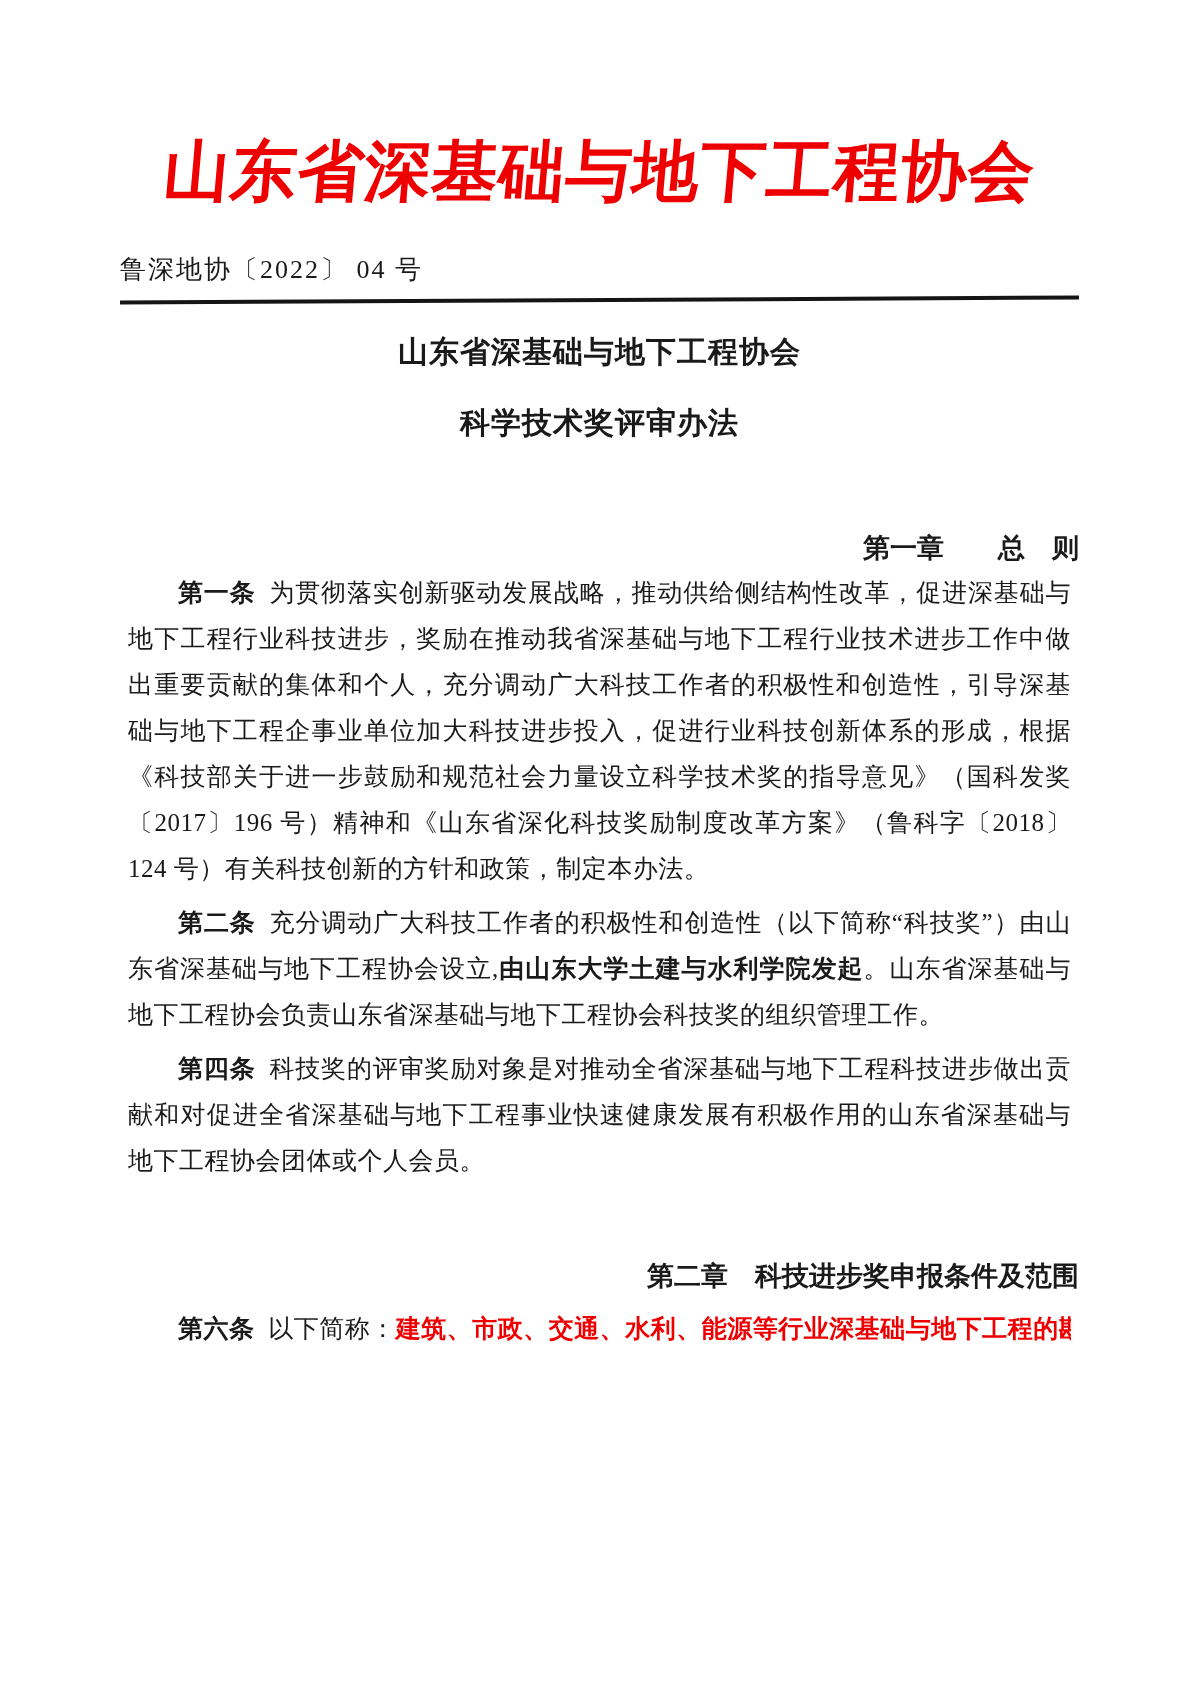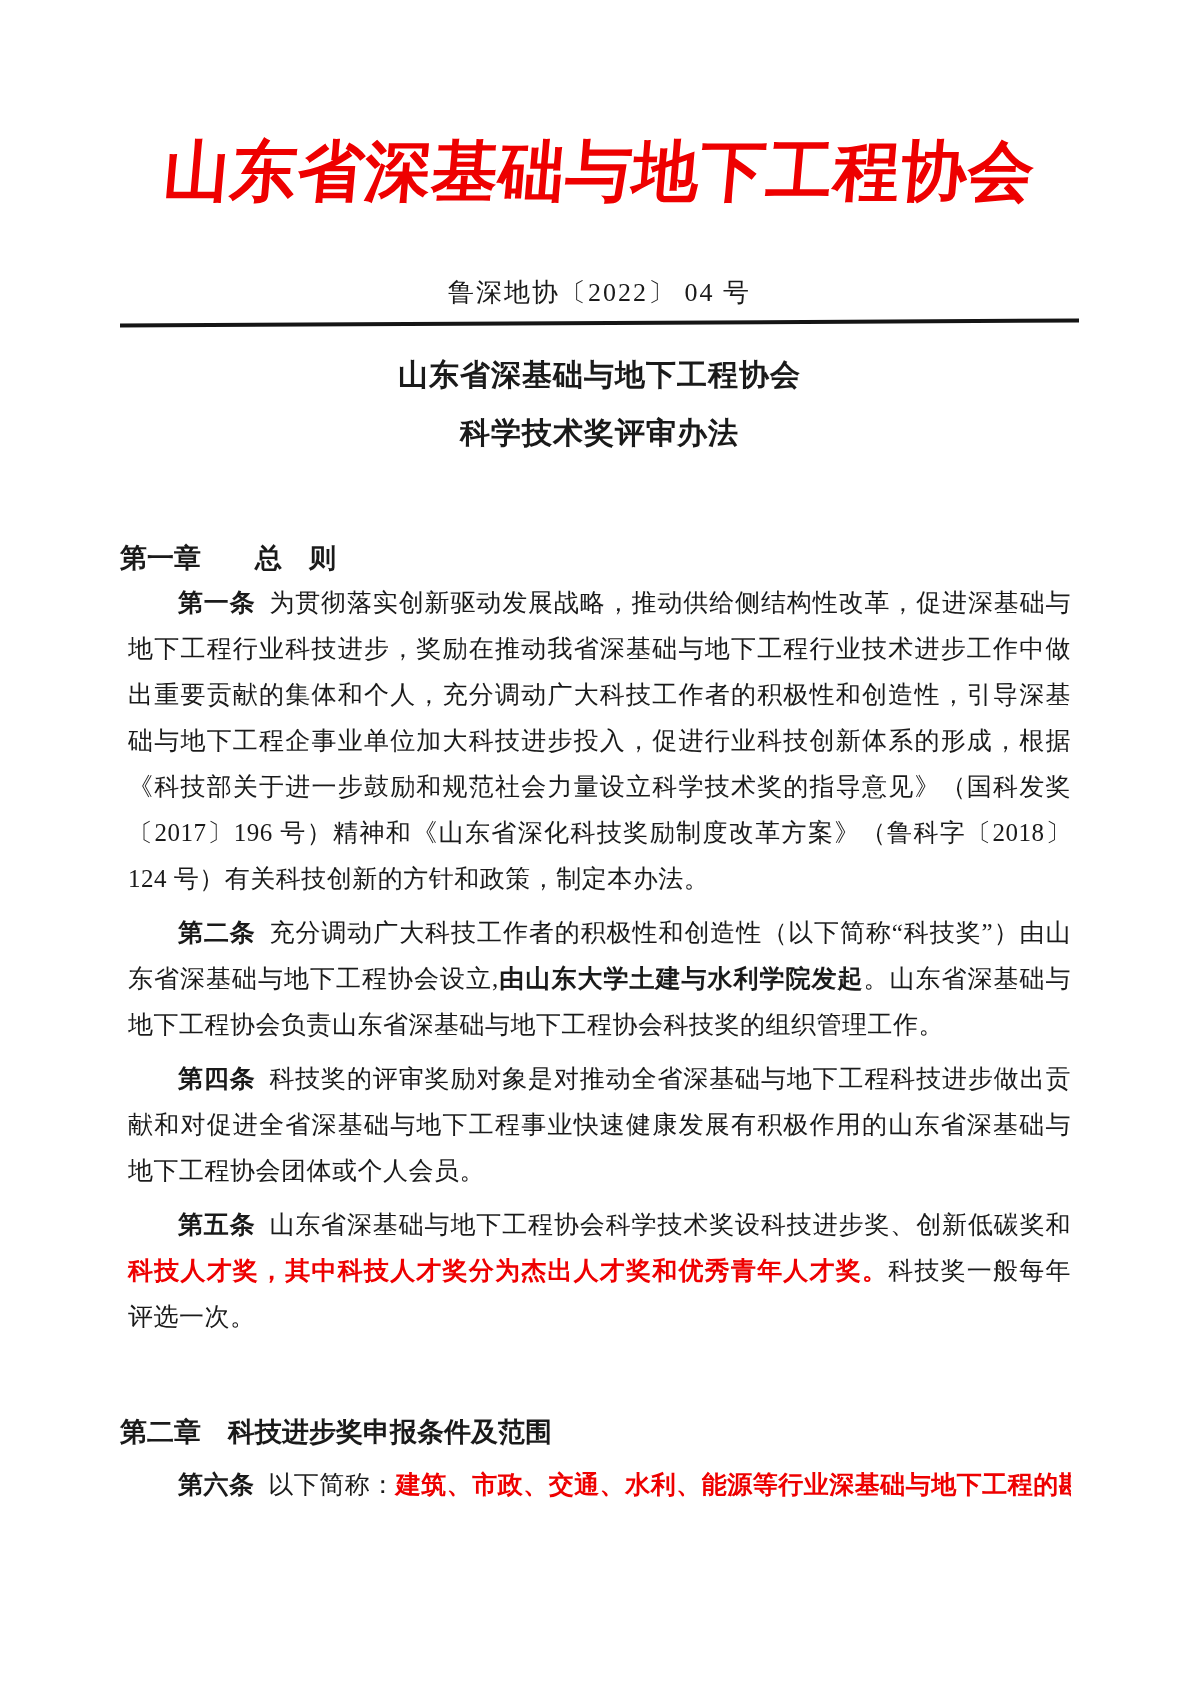--- a/index.html
+++ b/index.html
@@ -23,51 +23,50 @@
     font-size: 66px;
     line-height: 110px;
     font-weight: 900;
     color: #ee0000;
     letter-spacing: 1px;
     transform: skewX(-5deg);
     white-space: nowrap;
     font-family: "DejaVu Serif", serif;
   }
   .docnum {
-    margin-top: 48px;
-    text-align: center;
+    margin-top: 25px;
     font-size: 26px;
     line-height: 38px;
     letter-spacing: 2px;
   }
   .rule {
     margin-top: 9px;
     height: 0;
     border-top: 4px solid #151515;
     transform: rotate(-0.3deg);
   }
   .title1 {
     margin-top: 30px;
     text-align: center;
     font-size: 30px;
     line-height: 40px;
     font-weight: bold;
     letter-spacing: 1px;
   }
   .title2 {
-    margin-top: 18px;
+    margin-top: 31px;
     text-align: center;
     font-size: 30px;
     line-height: 40px;
     font-weight: bold;
     letter-spacing: 1px;
   }
   .chapter {
     margin-top: 85px;
-    text-align: left;
+    text-align: right;
     font-size: 27px;
     line-height: 40px;
     font-weight: bold;
   }
   .chapter2 {
     margin-top: 72px;
   }
   .art {
     margin: 8px;
     font-size: 25px;
@@ -114,23 +113,20 @@
 
   <p class="art">
     <span class="lbl">第二条</span><span>充分调动广大科技工作者的积极性和创造性（以下简称“科技奖”）由山东省深基础与地下工程协会设立,</span><span class="b">由山东大学土建与水利学院发起</span><span>。山东省深基础与地下工程协会负责山东省深基础与地下工程协会科技奖的组织管理工作。</span>
   </p>
 
 
   <p class="art">
     <span class="lbl">第四条</span><span>科技奖的评审奖励对象是对推动全省深基础与地下工程科技进步做出贡献和对促进全省深基础与地下工程事业快速健康发展有积极作用的山东省深基础与地下工程协会团体或个人会员。</span>
   </p>
 
-  <p class="art">
-    <span class="lbl">第五条</span><span>山东省深基础与地下工程协会科学技术奖设科技进步奖、创新低碳奖和</span><span class="rb">科技人才奖，其中科技人才奖分为杰出人才奖和优秀青年人才奖。</span><span>科技奖一般每年评选一次。</span>
-  </p>
 
   <div class="chapter chapter2">第二章　科技进步奖申报条件及范围</div>
 
   <p class="art last">
     <span class="lbl">第六条</span><span>以下简称：</span><span class="rb">建筑、市政、交通、水利、能源等行业深基础与地下工程的勘察、</span>
   </p>
 
 </div>
 
 </body></html>

